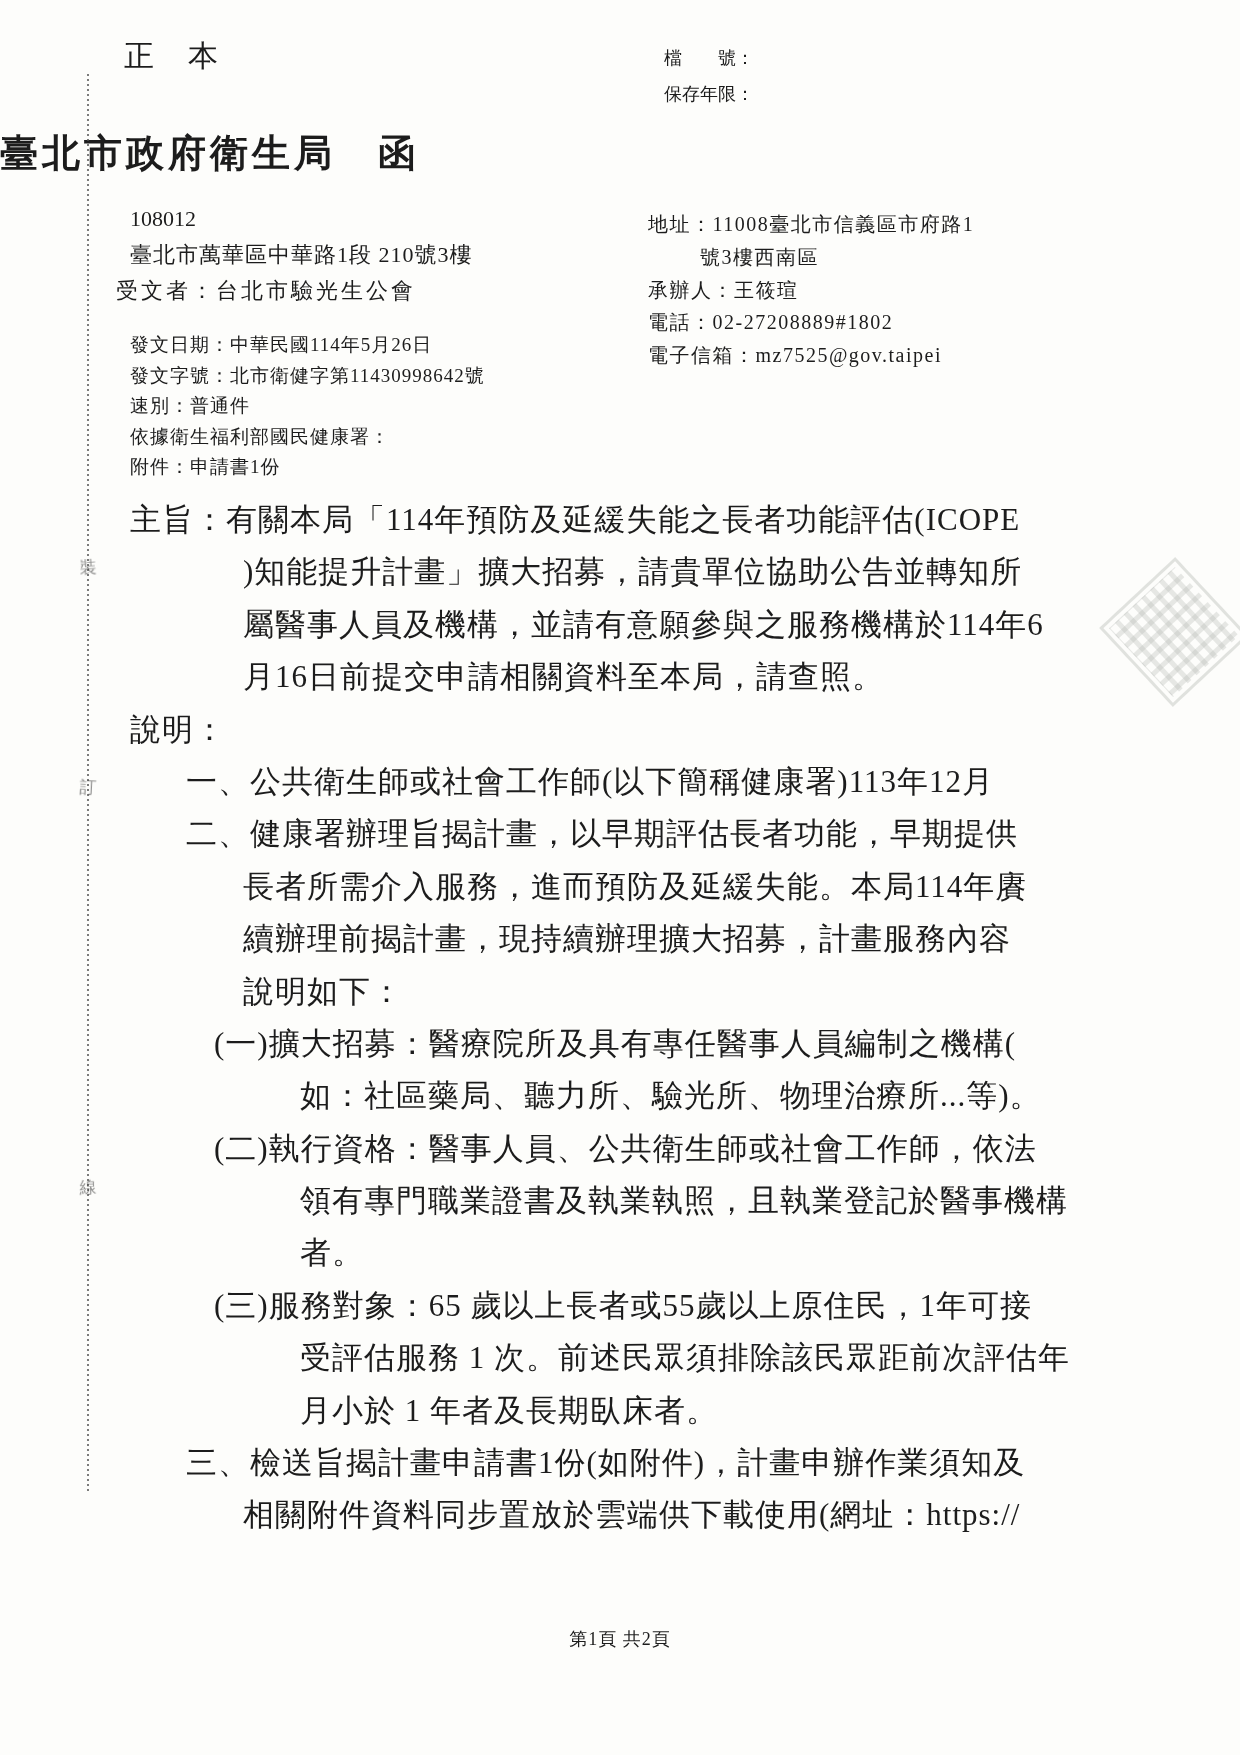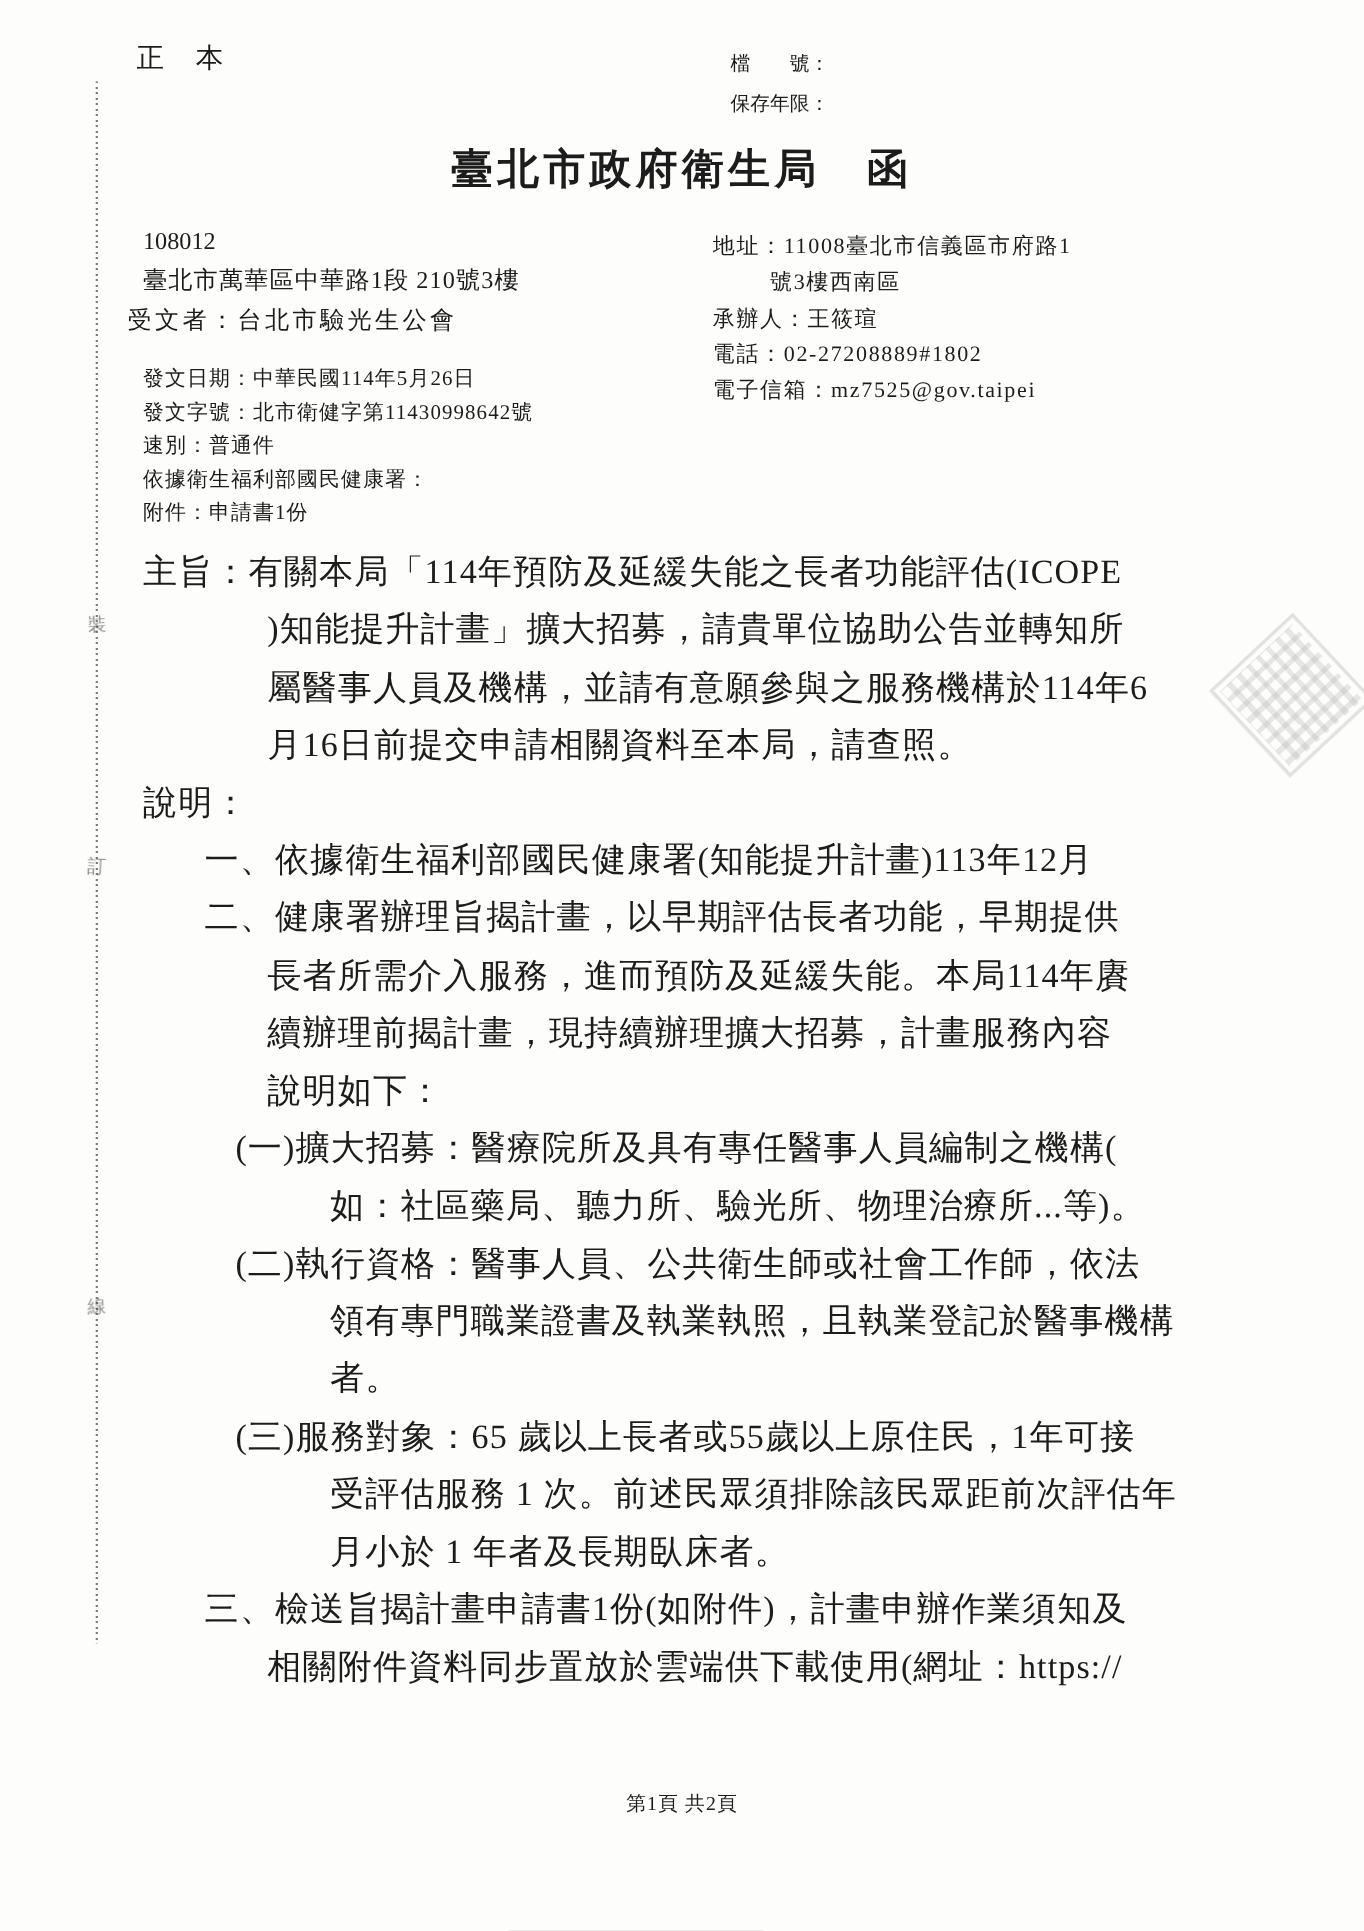--- a/index.html
+++ b/index.html
@@ -6,27 +6,27 @@
   .page {
     position:relative;
     width:1240px; height:1755px;
     margin:0 auto;
     background:#fdfdfb;
     font-family:"Liberation Serif","DejaVu Serif",serif;
     color:#1c1c1c;
     overflow:hidden;
   }
   
-  .copy-type { position:absolute; left:124px; top:36px; font-size:25px; letter-spacing:2px; }
+  .copy-type { position:absolute; left:124px; top:36px; font-size:30px; letter-spacing:2px; }
   .file-label { position:absolute; left:664px; top:46px; font-size:18px; }
   .retention-label { position:absolute; left:664px; top:82px; font-size:18px; }
   
   .doc-title {
     position:absolute; left:0; top:128px; width:100%;
-    text-align:center; font-size:38px; letter-spacing:4px; font-weight:600;
+    text-align:left; font-size:38px; letter-spacing:4px; font-weight:600;
   }
   
   .postal   { position:absolute; left:130px; top:206px; font-size:22px; }
   .r-addr   { position:absolute; left:130px; top:240px; font-size:22px; letter-spacing:1px; }
   .r-name   { position:absolute; left:116px; top:276px; font-size:22px; letter-spacing:3px; }
   
   .meta { position:absolute; left:130px; top:330px; font-size:19px; letter-spacing:1px; line-height:30.6px; }
   .meta div { white-space:nowrap; }
   
   .contact { position:absolute; left:648px; top:208px; font-size:20px; letter-spacing:1.5px; line-height:32.8px; }
@@ -98,21 +98,21 @@
     <div>依據衛生福利部國民健康署：</div>
     <div>附件：申請書1份</div>
   </div>
 
   <div class="doc-body">
       <div class="body-line indent-0">主旨：有關本局「114年預防及延緩失能之長者功能評估(ICOPE</div>
       <div class="body-line indent-2">)知能提升計畫」擴大招募，請貴單位協助公告並轉知所</div>
       <div class="body-line indent-2">屬醫事人員及機構，並請有意願參與之服務機構於114年6</div>
       <div class="body-line indent-2">月16日前提交申請相關資料至本局，請查照。</div>
       <div class="body-line indent-0">說明：</div>
-      <div class="body-line indent-1">一、依據衛生福利部國民健康署(知能提升計畫)113年12月</div>
+      <div class="body-line indent-1">一、公共衛生師或社會工作師(以下簡稱健康署)113年12月</div>
       <div class="body-line indent-1">二、健康署辦理旨揭計畫，以早期評估長者功能，早期提供</div>
       <div class="body-line indent-2">長者所需介入服務，進而預防及延緩失能。本局114年賡</div>
       <div class="body-line indent-2">續辦理前揭計畫，現持續辦理擴大招募，計畫服務內容</div>
       <div class="body-line indent-2">說明如下：</div>
       <div class="body-line indent-3">(一)擴大招募：醫療院所及具有專任醫事人員編制之機構(</div>
       <div class="body-line indent-4">如：社區藥局、聽力所、驗光所、物理治療所...等)。</div>
       <div class="body-line indent-3">(二)執行資格：醫事人員、公共衛生師或社會工作師，依法</div>
       <div class="body-line indent-4">領有專門職業證書及執業執照，且執業登記於醫事機構</div>
       <div class="body-line indent-4">者。</div>
       <div class="body-line indent-3">(三)服務對象：65 歲以上長者或55歲以上原住民，1年可接</div>

